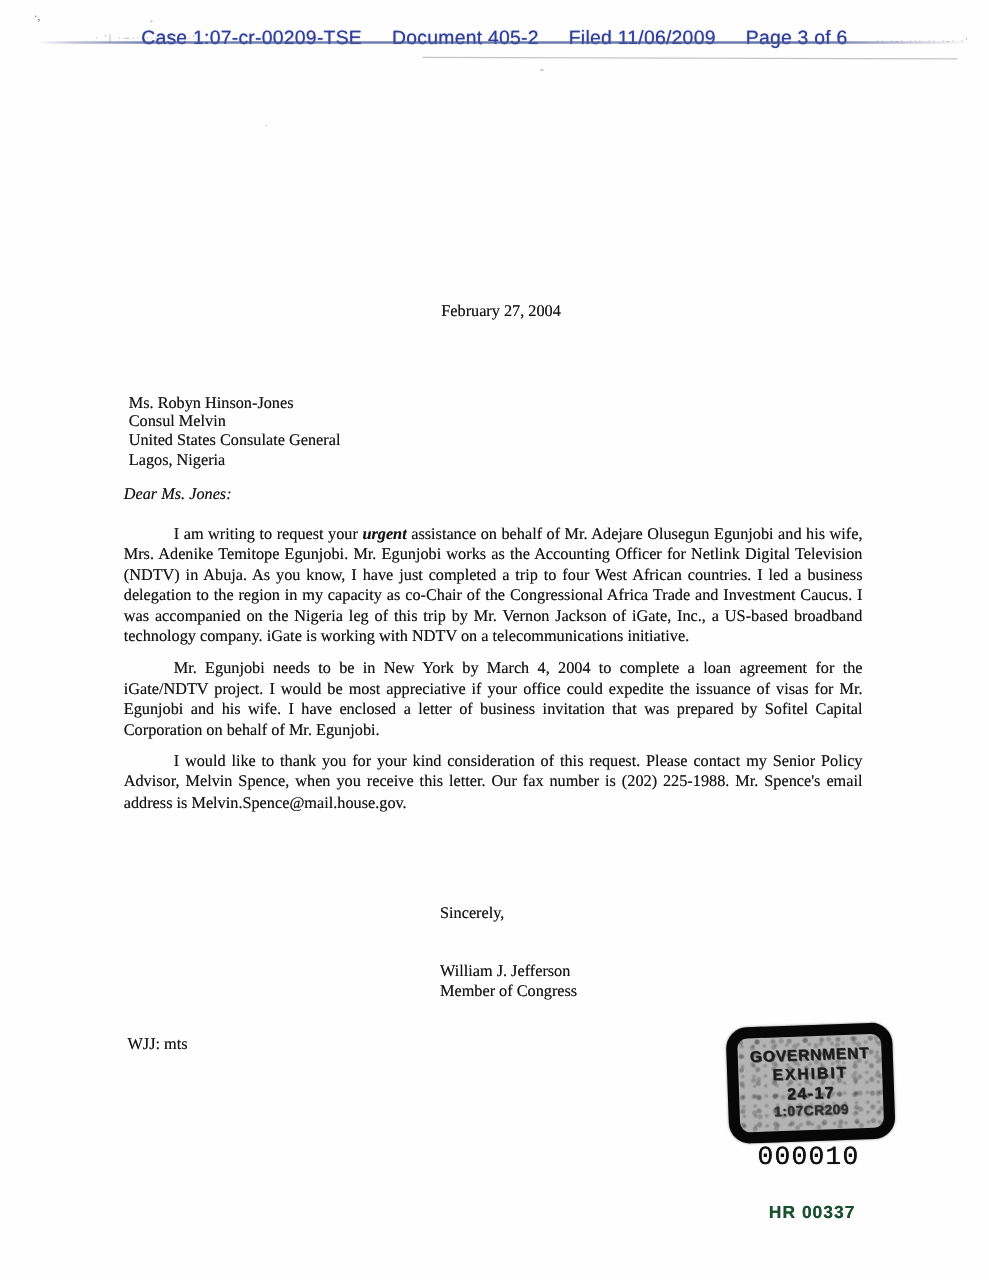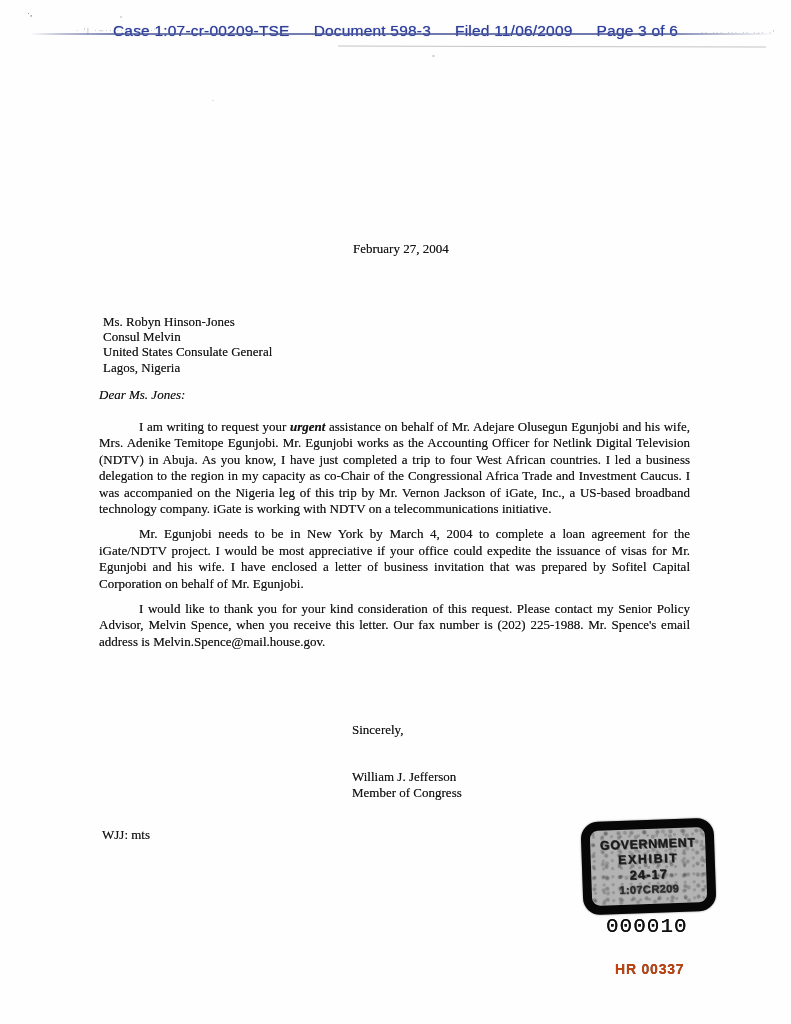--- a/index.html
+++ b/index.html
@@ -145,36 +145,36 @@
     color: #101010;
     text-shadow: 0 0 0.6px #000;
   }
   .control {
     position: absolute;
     top: 961px; left: 615px;
     font-family: "Liberation Sans", sans-serif;
     font-weight: 700;
     font-size: 14px;
     letter-spacing: 0.8px;
-    color: #c2410c;
+    color: #14532d;
     text-shadow: 0 0 0.4px rgba(0,0,0,0.7);
   }
 </style>
 </head>
 <body>
 
 <div class="page">
 
   <span class="corner-mark">·,</span>
   <span class="noise noise-left">· '| ·~·· ··-· ''·-·'</span>
   <span class="noise noise-right">·· ·-· ··· ·· ·-· ·'</span>
 
   <div class="case-header">
     <span>Case 1:07-cr-00209-TSE</span>
-    <span>Document 598-3</span>
+    <span>Document 405-2</span>
     <span>Filed 11/06/2009</span>
     <span>Page 3 of 6</span>
   </div>
   <div class="strike-line"></div>
   <div class="under-line"></div>
   <div class="speck a"></div>
   <div class="speck b"></div>
   <div class="speck c"></div>
 
   <div class="date letter-text">February 27, 2004</div>

